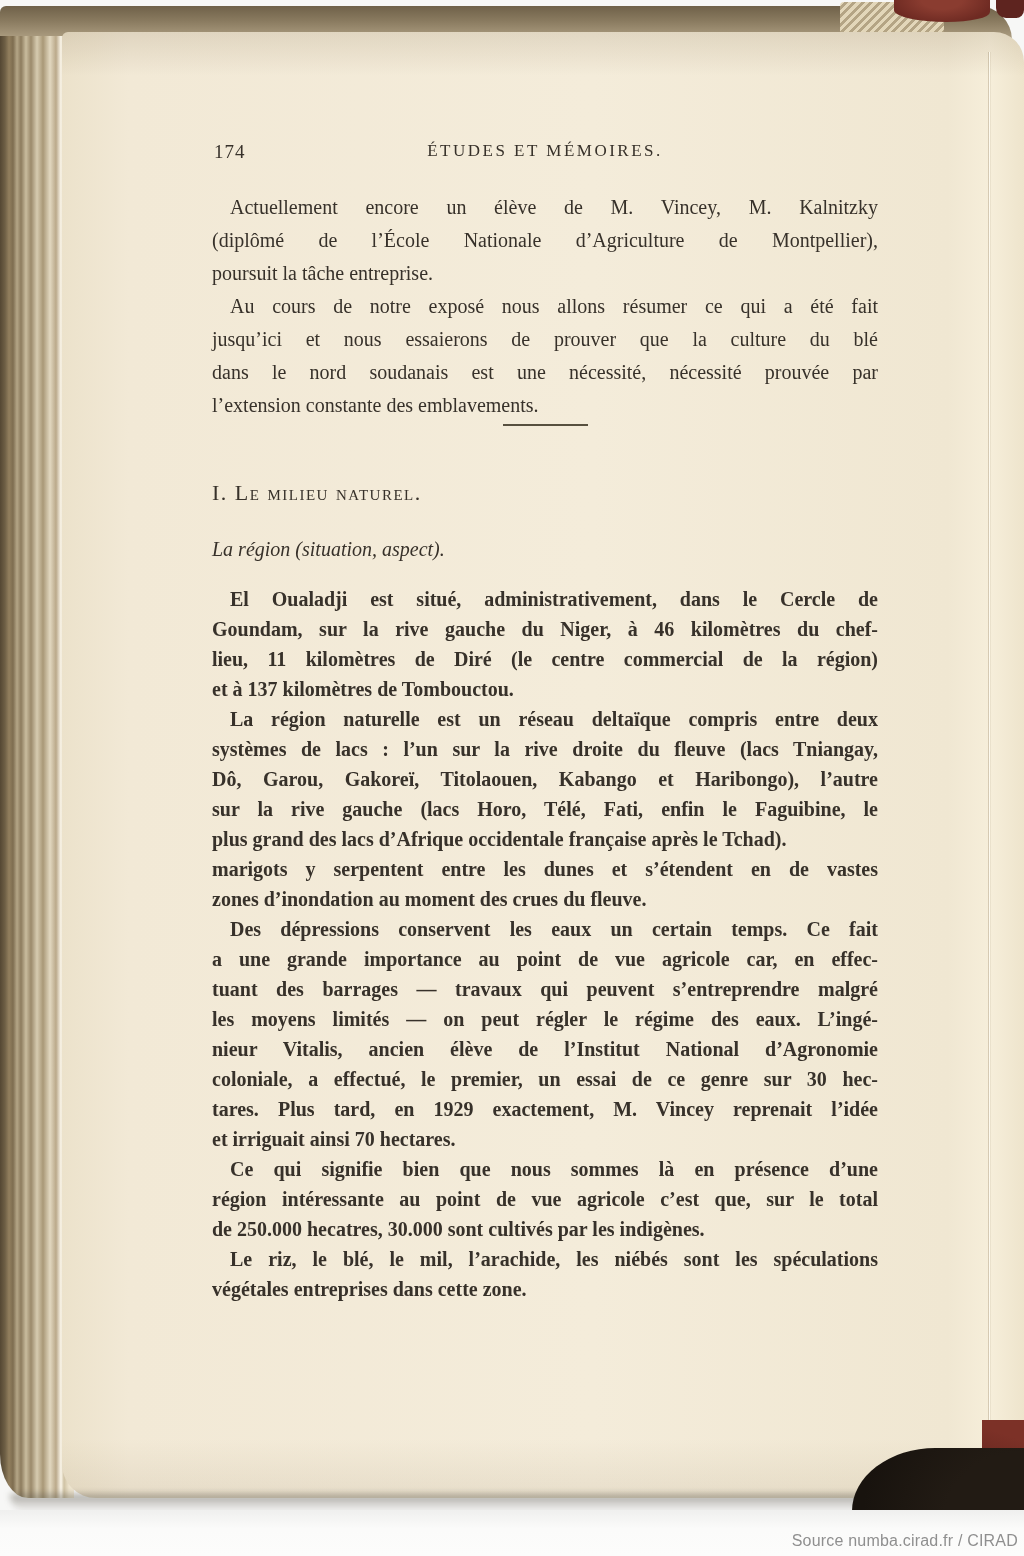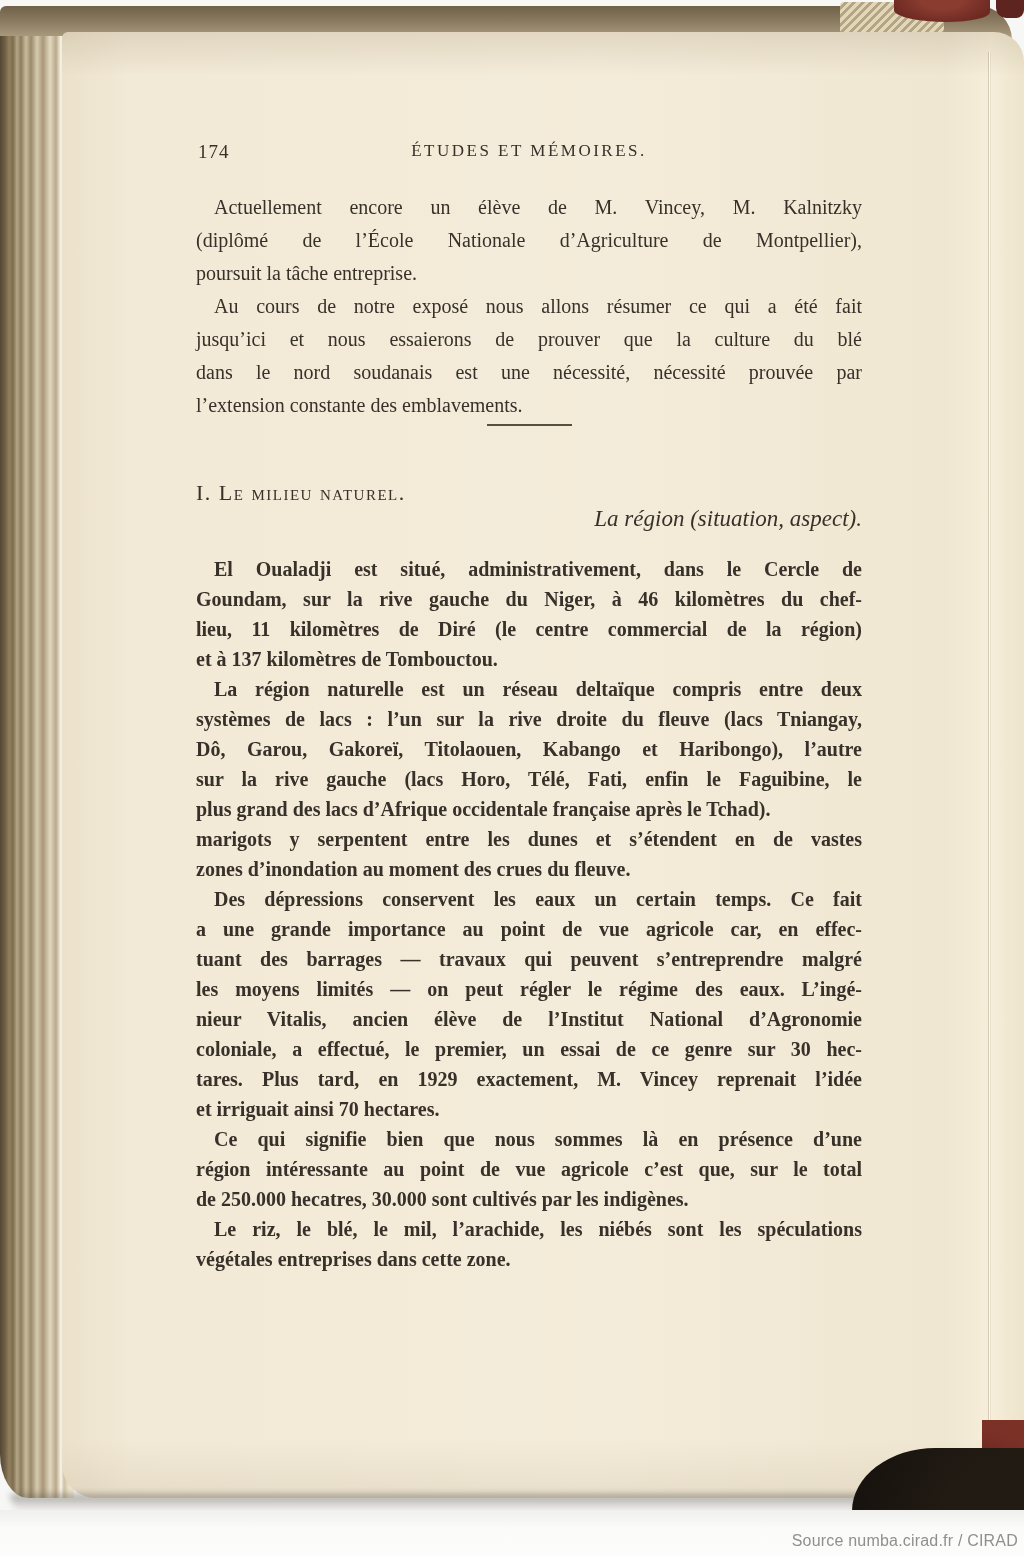--- a/index.html
+++ b/index.html
@@ -90,21 +90,21 @@
   }
   .watermark{
     position:absolute;right:6px;bottom:6px;
     font-family:"Liberation Sans", sans-serif;
     font-size:16px;color:var(--watermark-ink);
     letter-spacing:.2px;
   }
 
   
   .text-block{
-    position:absolute;left:196px;top:141px;width:666px;
+    position:absolute;left:212px;top:141px;width:666px;
     color:var(--ink);
     font-size:20px;
   }
   .page-header{position:relative;height:22px;}
   .page-number{
     position:absolute;left:2px;top:0;
     font-size:19px;letter-spacing:1px;
   }
   .running-title{
     text-align:center;font-size:17px;letter-spacing:2.5px;
@@ -114,22 +114,22 @@
   .divider{
     width:85px;height:2px;margin:2px auto 0;
     background:#57503f;
   }
   .section-heading{
     margin-top:54px;text-align:left;
     font-variant:small-caps;
     font-size:22px;letter-spacing:1.5px;line-height:26px;
   }
   .subheading{
-    text-align:right;
-    font-style:italic;font-size:23px;line-height:26px;
+    margin-top:30px;text-align:left;
+    font-style:italic;font-size:20px;line-height:26px;
   }
   .section-paragraphs{margin-top:22px;font-weight:bold;}
   .section-paragraphs .line{line-height:30px;}
   .para .line{
     text-align:justify;
     text-align-last:justify;
     white-space:normal;
   }
   .para .line.first{text-indent:18px;}
   .para .line.last{text-align-last:left;}

